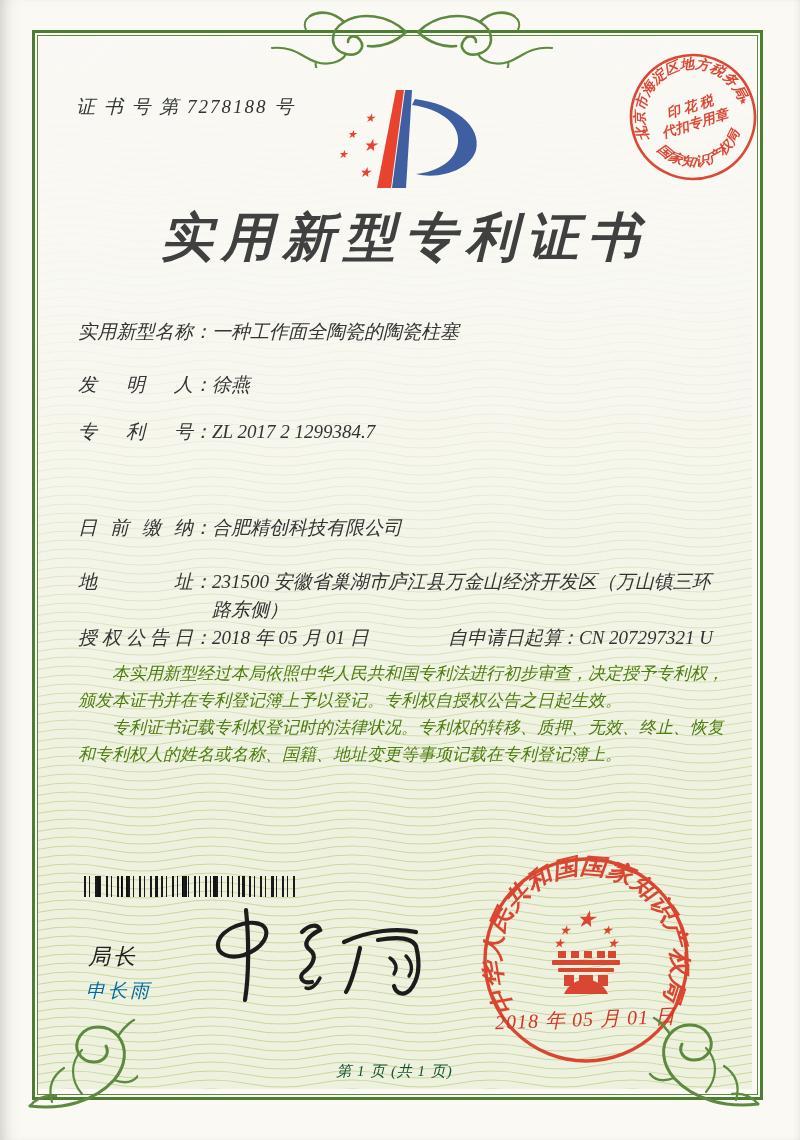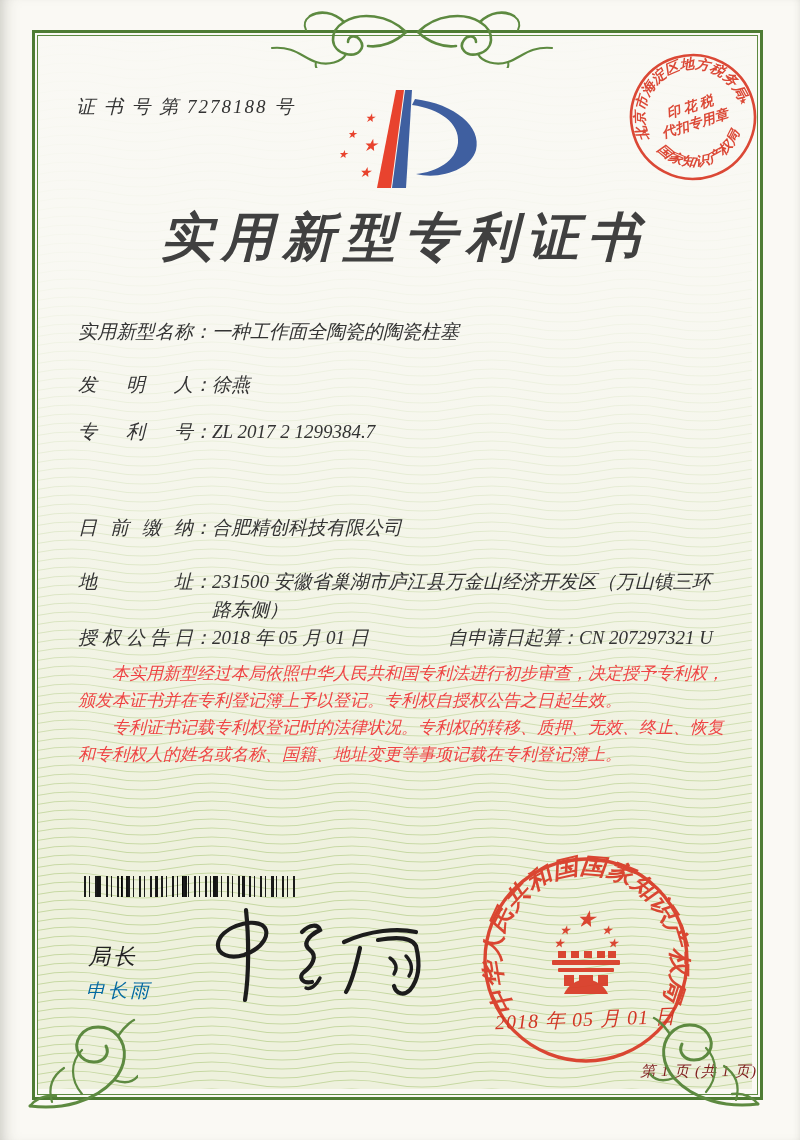--- a/index.html
+++ b/index.html
@@ -23,38 +23,38 @@
   .logo{position:absolute;left:333px;top:84px;width:152px;height:120px;}
   .title{position:absolute;left:0;top:203px;width:800px;text-align:center;
     font-size:52px;font-weight:bold;letter-spacing:9px;text-indent:9px;color:#404040;}
   .frow{position:absolute;left:78px;width:655px;font-size:19px;line-height:28px;color:#333;}
   .flabel{display:inline-block;width:115px;text-align:justify;text-align-last:justify;vertical-align:top;}
   .colon{vertical-align:top;}
   .fvalue{vertical-align:top;}
   .fvalue-wrap{display:inline-block;width:506px;vertical-align:top;}
   .grant-right{position:absolute;left:370px;top:0;white-space:nowrap;}
   .grant-right .flabel{width:112px;}
-  .paras{position:absolute;left:78px;top:660px;width:650px;font-size:17px;line-height:27px;color:#ef4444;}
+  .paras{position:absolute;left:78px;top:660px;width:650px;font-size:17px;line-height:27px;color:#4d7c0f;}
   .paras p{margin:0;text-indent:2em;}
   .barcode{position:absolute;left:84px;top:876px;width:212px;height:21px;
     background:
       repeating-linear-gradient(90deg,#1b1b1b 0 2px,transparent 2px 5px,#1b1b1b 5px 6px,transparent 6px 11px),
       repeating-linear-gradient(90deg,transparent 0 13px,#141414 13px 16px,transparent 16px 29px),
       repeating-linear-gradient(90deg,transparent 0 37px,#000 37px 38.5px,transparent 38.5px 61px);
   }
   .director{position:absolute;left:88px;top:942px;font-size:22px;color:#222;
     font-family:"Liberation Sans","DejaVu Sans",sans-serif;letter-spacing:3px;}
   .director-name{position:absolute;left:86px;top:978px;font-size:19px;color:#0369a1;
     font-family:"Liberation Sans","DejaVu Sans",sans-serif;letter-spacing:3px;}
   .signature{position:absolute;left:194px;top:898px;width:244px;height:116px;}
   .seal{position:absolute;left:480px;top:854px;width:212px;height:212px;opacity:.93;}
   .seal-date{position:absolute;left:495px;top:1006px;font-size:20px;color:#d23726;letter-spacing:1px;
     transform:rotate(-2deg);white-space:nowrap;}
   .stamp{position:absolute;left:622px;top:46px;width:142px;height:142px;opacity:.92;}
-  .footer{position:absolute;left:32px;top:1062px;width:725px;text-align:right;font-size:15px;color:#7f1d1d;letter-spacing:1px;}
+  .footer{position:absolute;left:32px;top:1062px;width:725px;text-align:center;font-size:15px;color:#14532d;letter-spacing:1px;}
   .top-ornament{position:absolute;left:262px;top:6px;width:300px;height:62px;z-index:4;}
   .corner-bl{position:absolute;left:20px;top:1010px;width:118px;height:106px;z-index:4;}
   .corner-br{position:absolute;left:648px;top:1006px;width:120px;height:110px;z-index:4;}
 </style>
 </head>
 <body>
 
 <div class="page">
 
   <svg class="pattern-svg" viewBox="0 0 715 1054" preserveAspectRatio="none">

